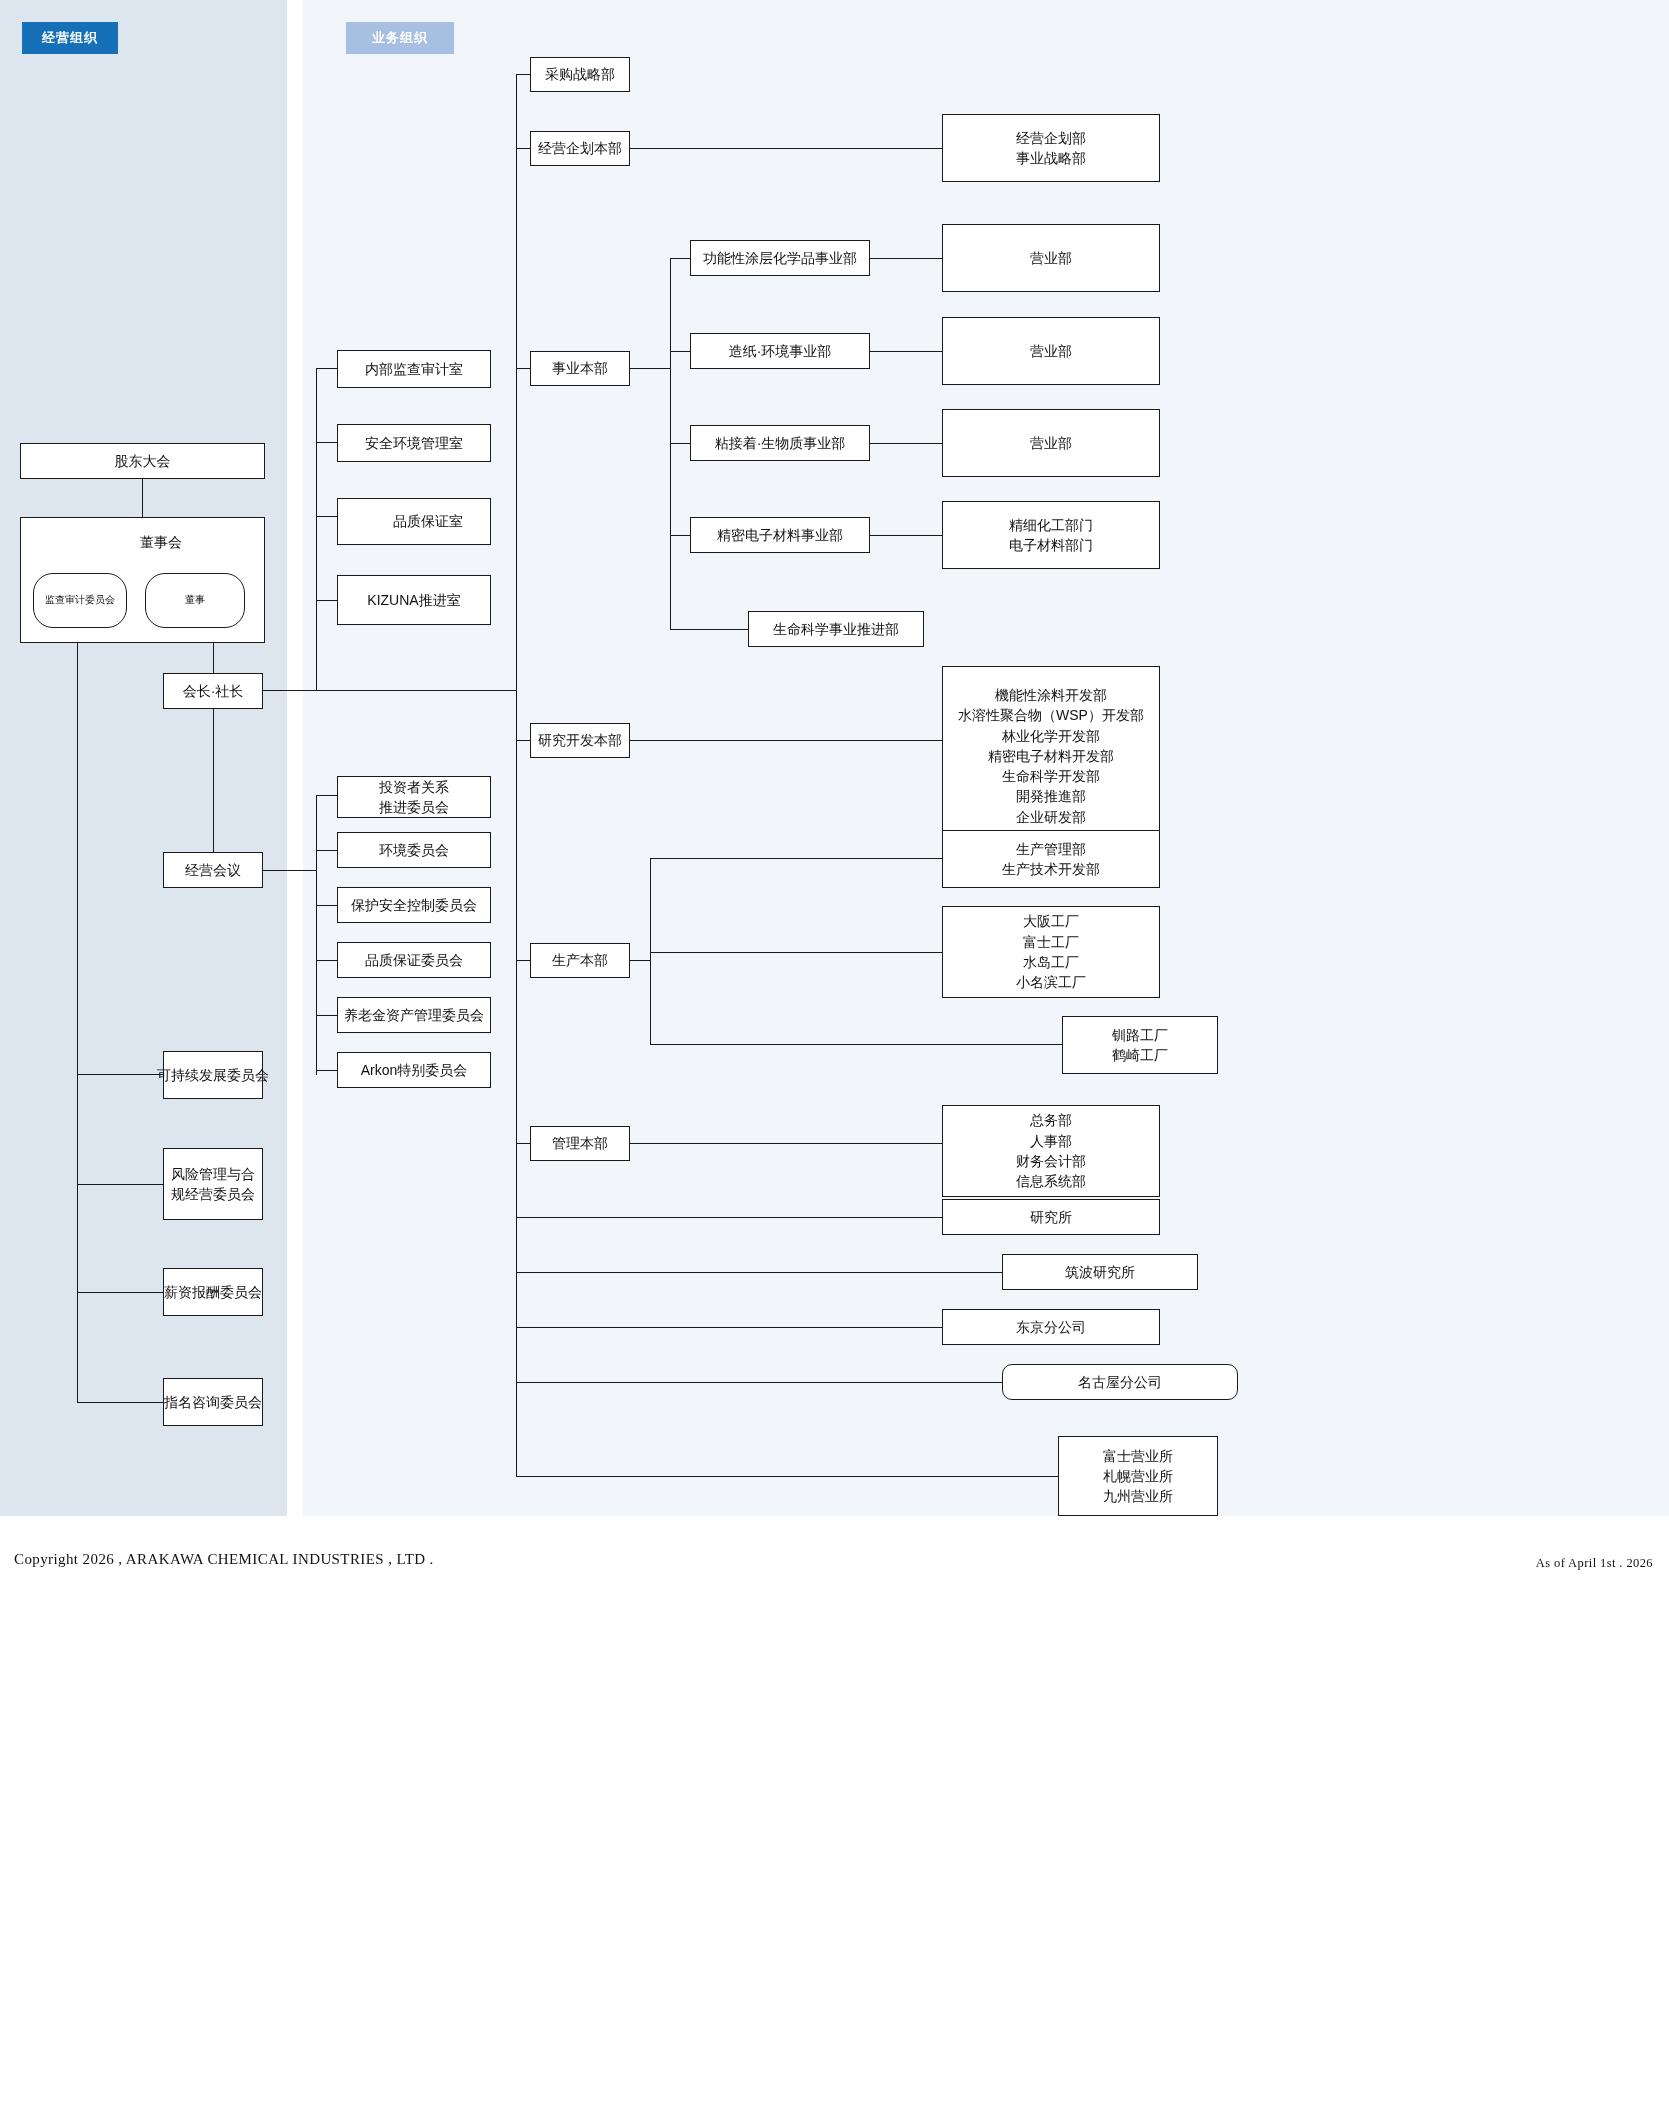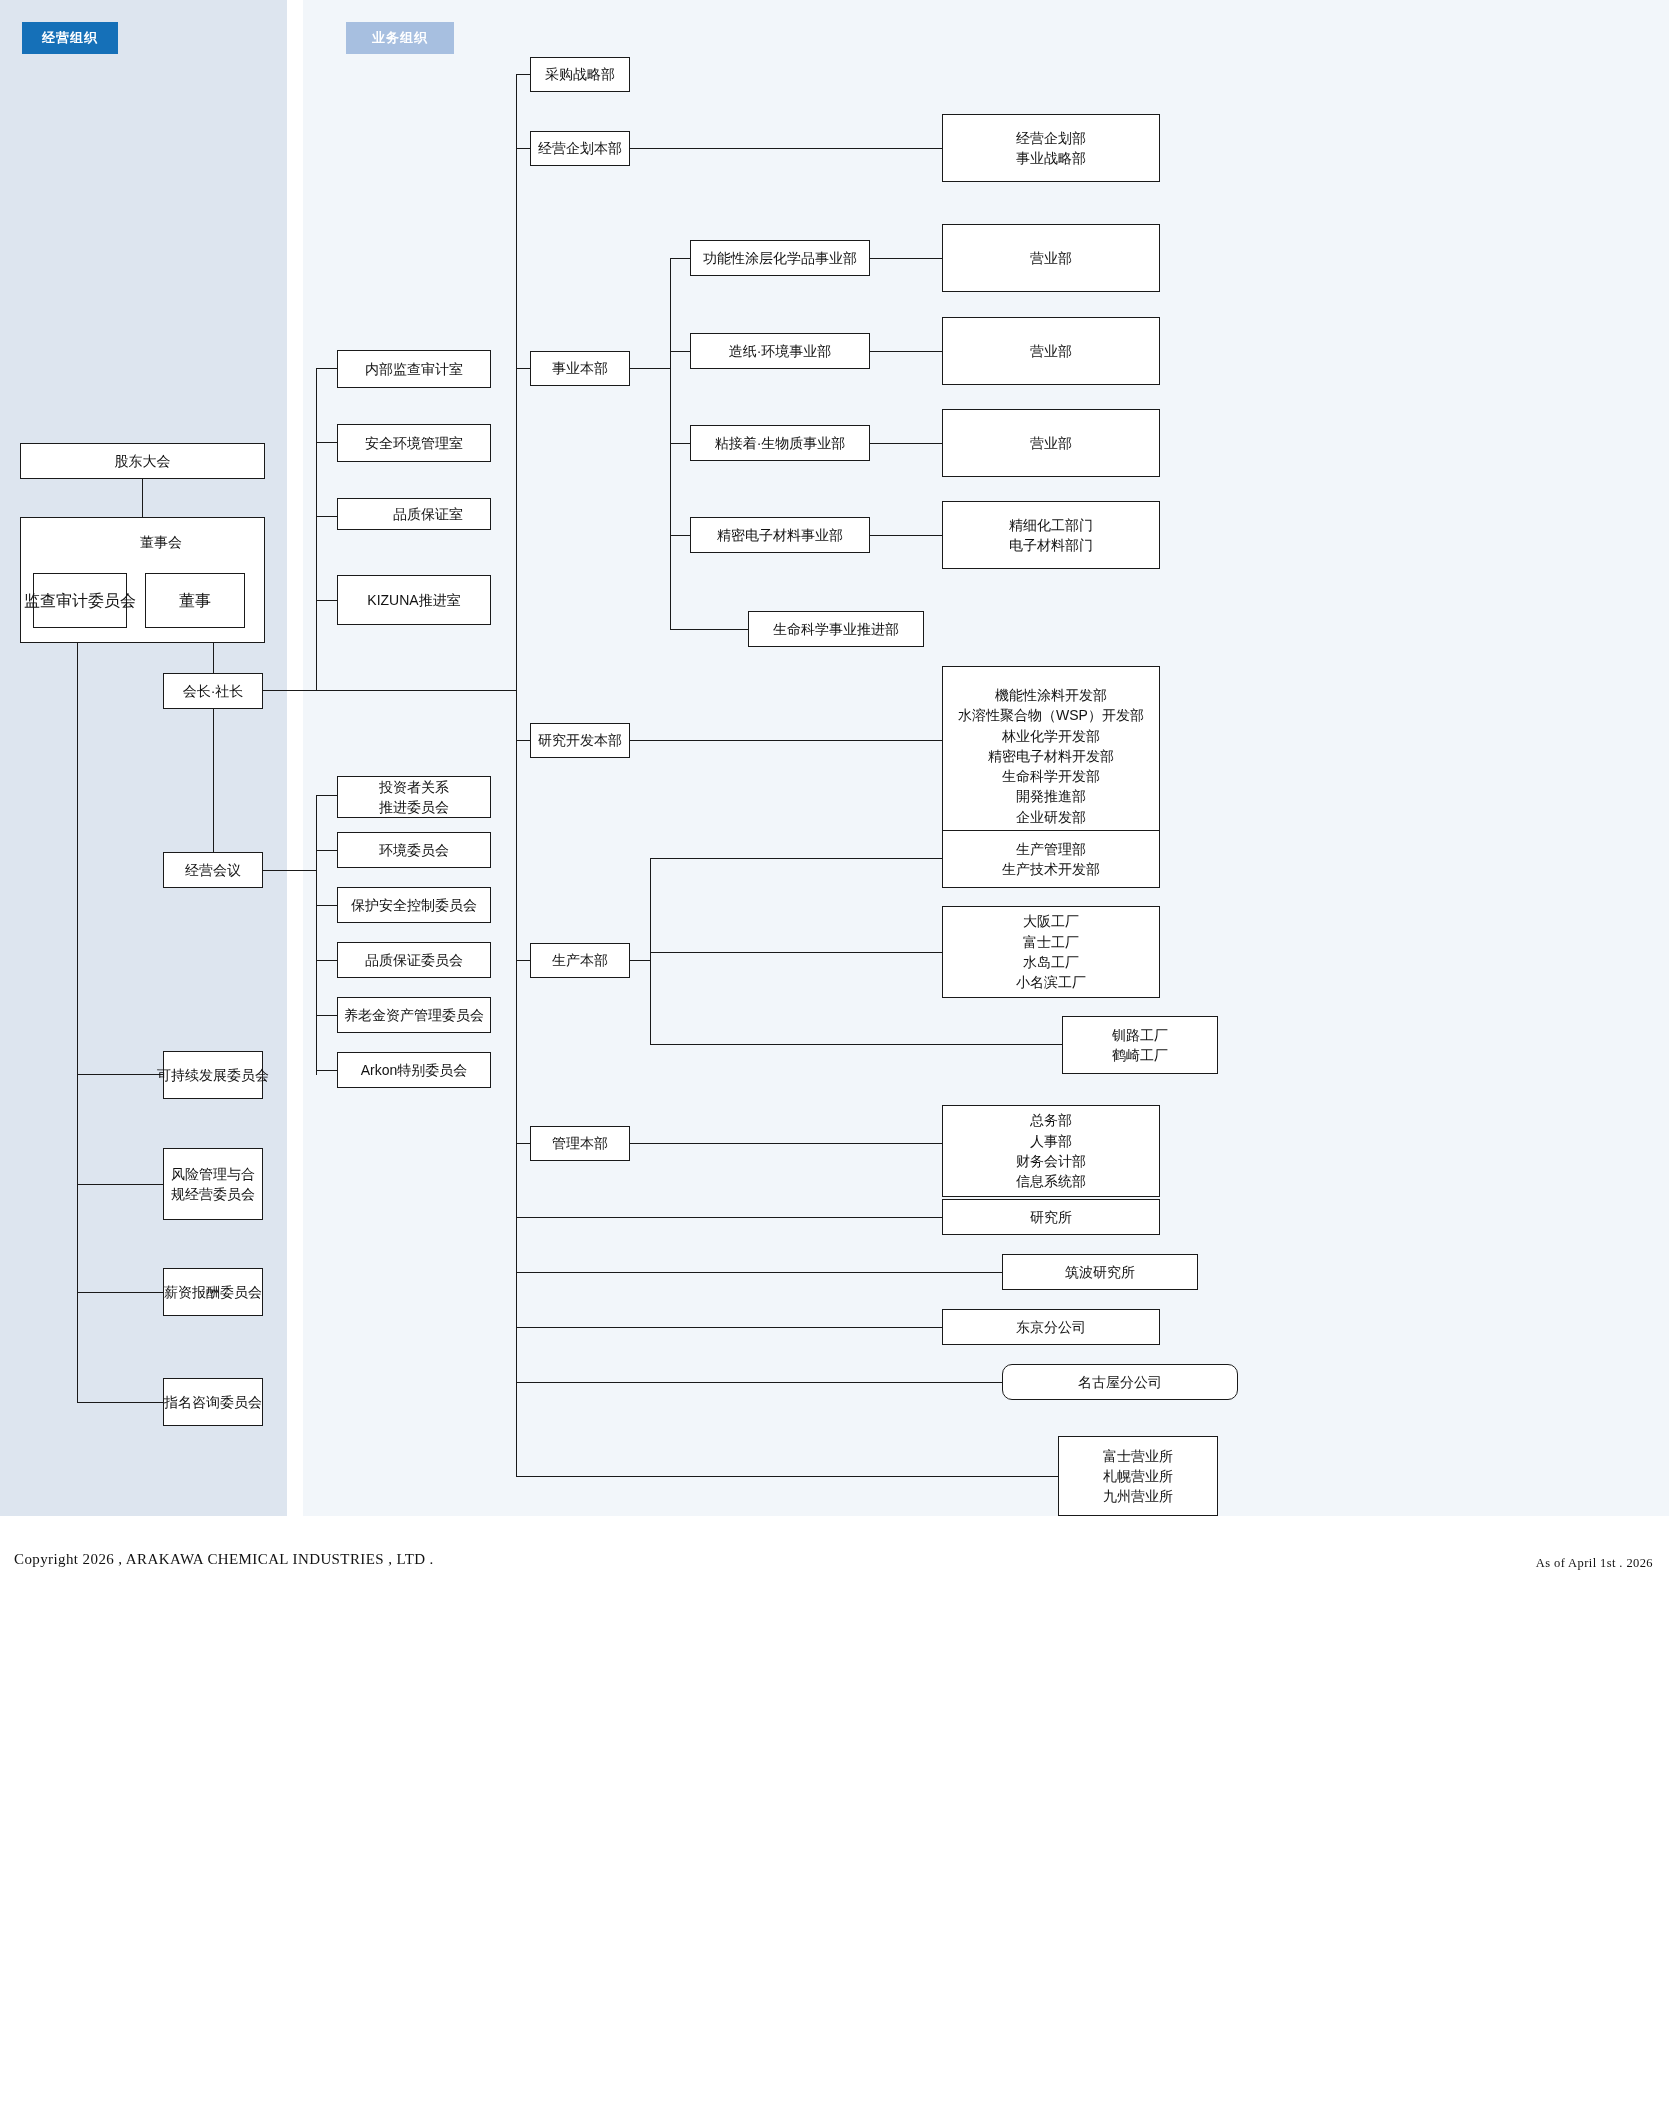--- a/index.html
+++ b/index.html
@@ -37,21 +37,21 @@
     flex-direction:column;
     align-items:center;
     justify-content:center;
     font-size:14px;
     color:#111111;
     line-height:1.45;
     text-align:center;
     padding:2px 4px;
   }
   .box .ln{display:block;white-space:nowrap;}
-  .box.small{font-size:16px;}
+  .box.small{font-size:10px;border-radius:20px;}
 
   
   #box-board{
     justify-content:flex-start;
     padding-top:14px;
   }
   #box-board .title{font-size:14px;margin-bottom:12px;}
 
   
   .ln-h,.ln-v{position:absolute;background:#1a1a1a;}
@@ -138,21 +138,21 @@
 <div class="box" style="left:337px;top:350px;width:154px;height:38px;">
   <span class="ln">内部监查审计室</span>
 </div>
 
 <div class="ln-h" style="left:316px;top:442px;width:21px;"></div>
 <div class="box" style="left:337px;top:424px;width:154px;height:38px;">
   <span class="ln">安全环境管理室</span>
 </div>
 
 <div class="ln-h" style="left:316px;top:516px;width:21px;"></div>
-<div class="box" style="left:337px;top:498px;width:154px;height:32px;padding-left:32px;">
+<div class="box" style="left:337px;top:498px;width:154px;height:47px;padding-left:32px;">
   <span class="ln">品质保证室</span>
 </div>
 
 <div class="ln-h" style="left:316px;top:600px;width:21px;"></div>
 <div class="box" style="left:337px;top:575px;width:154px;height:50px;">
   <span class="ln">KIZUNA推进室</span>
 </div>
 
 <div class="ln-h" style="left:263px;top:870px;width:53px;"></div>
 <div class="ln-v" style="left:316px;top:795px;height:280px;"></div>

